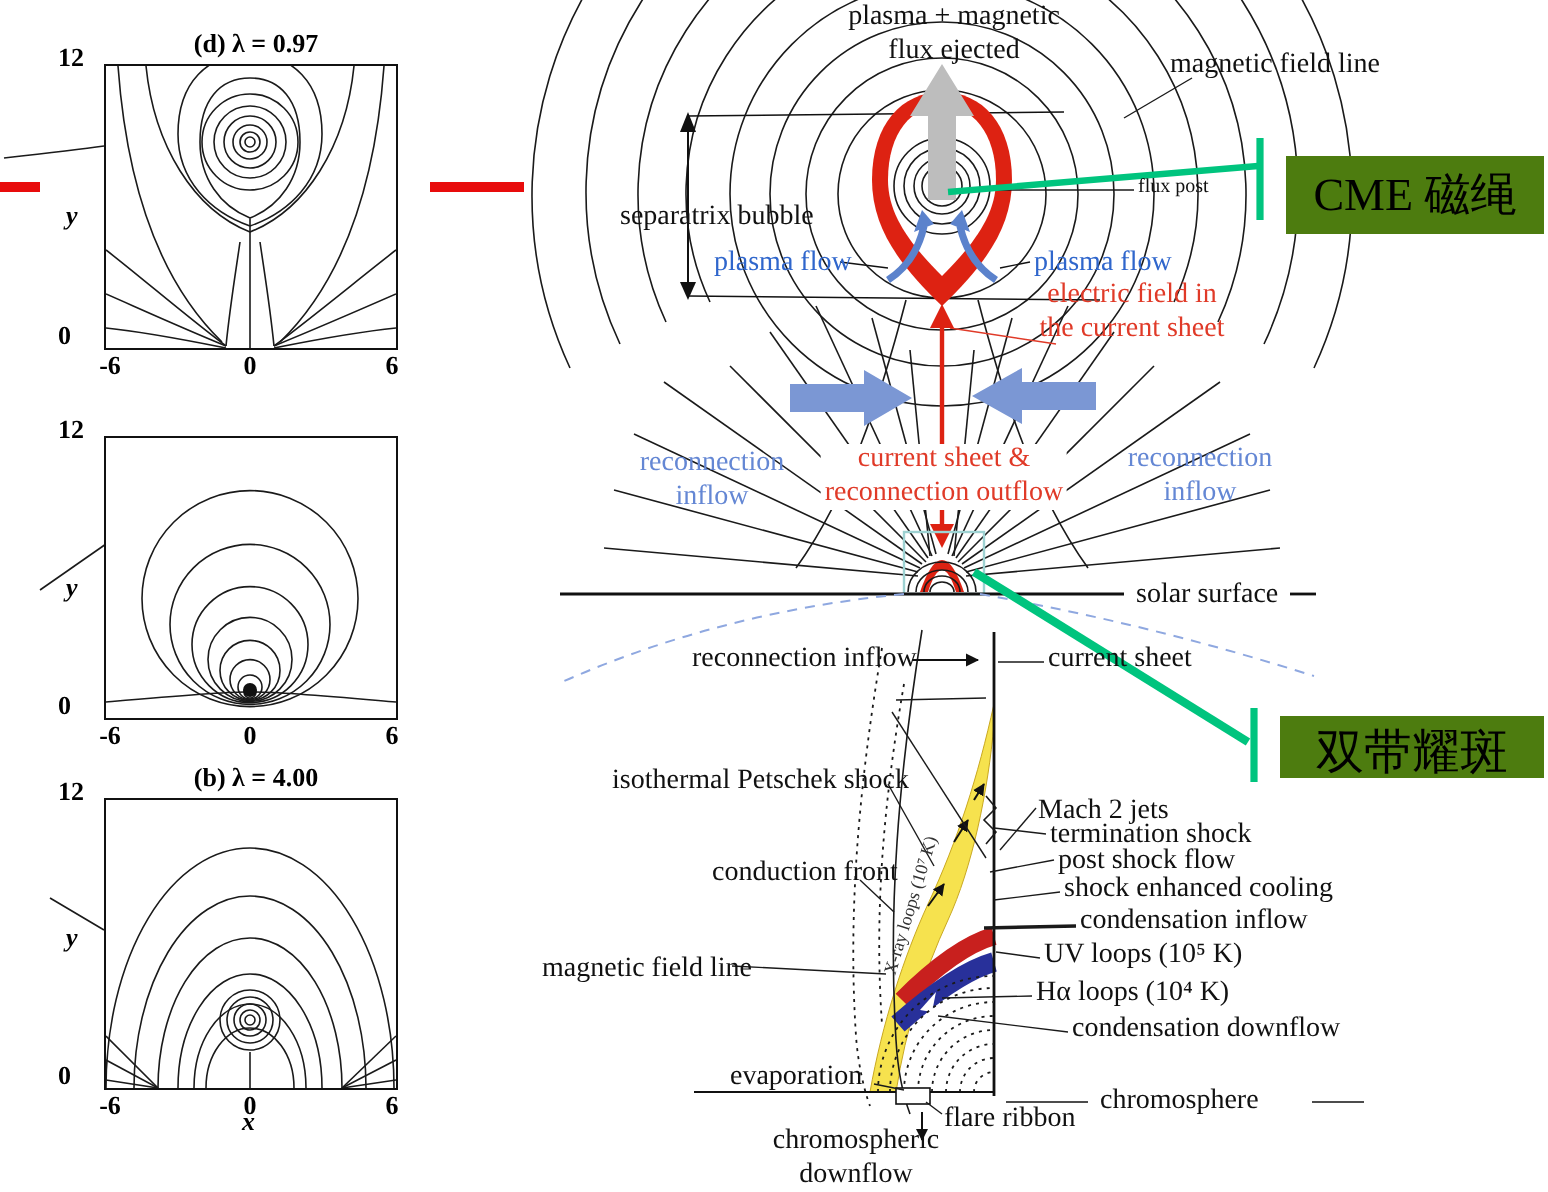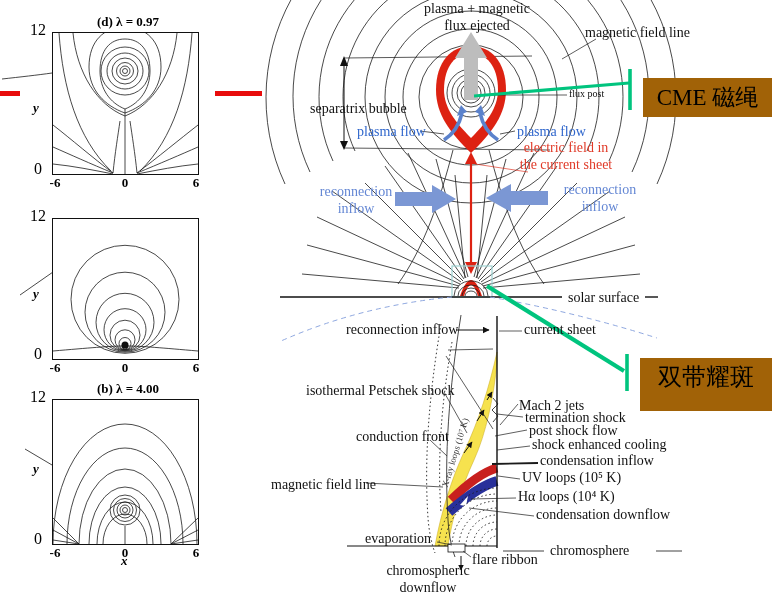--- a/index.html
+++ b/index.html
@@ -5,29 +5,29 @@
   html,body{margin:0;padding:0;background:#fff;}
   #canvas{position:relative;width:774px;height:596px;background:#fff;overflow:hidden;
           font-family:"Liberation Serif",serif;}
   svg{position:absolute;left:0;top:0;}
   .k{stroke:#1a1a1a;stroke-width:.8;fill:none;}
   .dot{stroke:#1a1a1a;stroke-width:.9;fill:none;stroke-dasharray:1.5 2.6;}
   .ptr{stroke:#1a1a1a;stroke-width:.7;fill:none;}
   .lbl{position:absolute;font-size:14px;line-height:1.18;color:#111;white-space:pre-line;}
   .c{transform:translateX(-50%);text-align:center;}
   .blue{color:#2F66CC;}
-  .blue2{color:#6487D4;}
+  .blue2{color:#6487D4;margin-top:40px;}
   .red{color:#E03A28;text-align:center;}
   .wbg{background:#fff;padding:0 2px;}
   .panel{position:absolute;width:145px;border:1.6px solid #111;background:#fff;}
   .ptitle{position:absolute;font-size:13px;font-weight:bold;transform:translateX(-50%);white-space:nowrap;}
   .tick{position:absolute;font-size:13px;font-weight:bold;transform:translateX(-50%);}
-  .tickl{position:absolute;font-size:16px;font-weight:normal;text-align:center;width:18px;}
+  .tickl{position:absolute;font-size:13px;font-weight:bold;text-align:left;width:18px;}
   .ax{position:absolute;font-size:13px;font-weight:bold;font-style:italic;}
-  .gbox{position:absolute;background:#a16207;color:#000;text-align:center;
+  .gbox{position:absolute;background:#4d7c0f;color:#000;text-align:center;
         font-family:"Liberation Serif",serif;}
   .cite{position:absolute;font-size:22px;font-weight:bold;color:#000;white-space:nowrap;}
   .rot{transform:rotate(-73deg);transform-origin:0 100%;font-size:9px;color:#333;white-space:nowrap;}
 </style>
 </head>
 <body>
 
 <div id="canvas">
 
   <svg width="774" height="596" viewBox="0 0 774 596">
@@ -321,24 +321,26 @@
   <div class="lbl" style="left:310px;top:101px">separatrix bubble</div>
   <div class="lbl" style="left:569px;top:88px;font-size:10px">flux post</div>
   <div class="lbl blue" style="left:357px;top:124px">plasma flow</div>
   <div class="lbl blue" style="left:517px;top:124px">plasma flow</div>
   <div class="lbl red c" style="left:566px;top:140px">electric field  in
 the current sheet</div>
   <div class="lbl blue2 c" style="left:356px;top:184px">reconnection
 inflow</div>
   <div class="lbl blue2 c" style="left:600px;top:182px">reconnection
 inflow</div>
+  <div class="lbl red c wbg" style="left:472px;top:222px">current sheet &amp;
+reconnection outflow</div>
   <div class="lbl wbg" style="left:566px;top:290px">solar surface</div>
 
   <div class="gbox" style="left:643px;top:78px;width:129px;height:39px;line-height:39px;font-size:23px">CME 磁绳</div>
-  <div class="gbox" style="left:640px;top:358px;width:132px;height:53px;line-height:39px;font-size:24px">双带耀斑</div>
+  <div class="gbox" style="left:640px;top:358px;width:132px;height:31px;line-height:39px;font-size:24px">双带耀斑</div>
 
   <div class="lbl" style="left:346px;top:322px">reconnection inflow</div>
   <div class="lbl" style="left:306px;top:383px">isothermal Petschek shock</div>
   <div class="lbl" style="left:356px;top:429px">conduction front</div>
   <div class="lbl" style="left:271px;top:477px">magnetic field line</div>
   <div class="lbl" style="left:365px;top:531px">evaporation</div>
   <div class="lbl c" style="left:428px;top:563px">chromospheric
 downflow</div>
   <div class="lbl" style="left:472px;top:552px">flare ribbon</div>
   <div class="lbl" style="left:524px;top:322px">current sheet</div>

